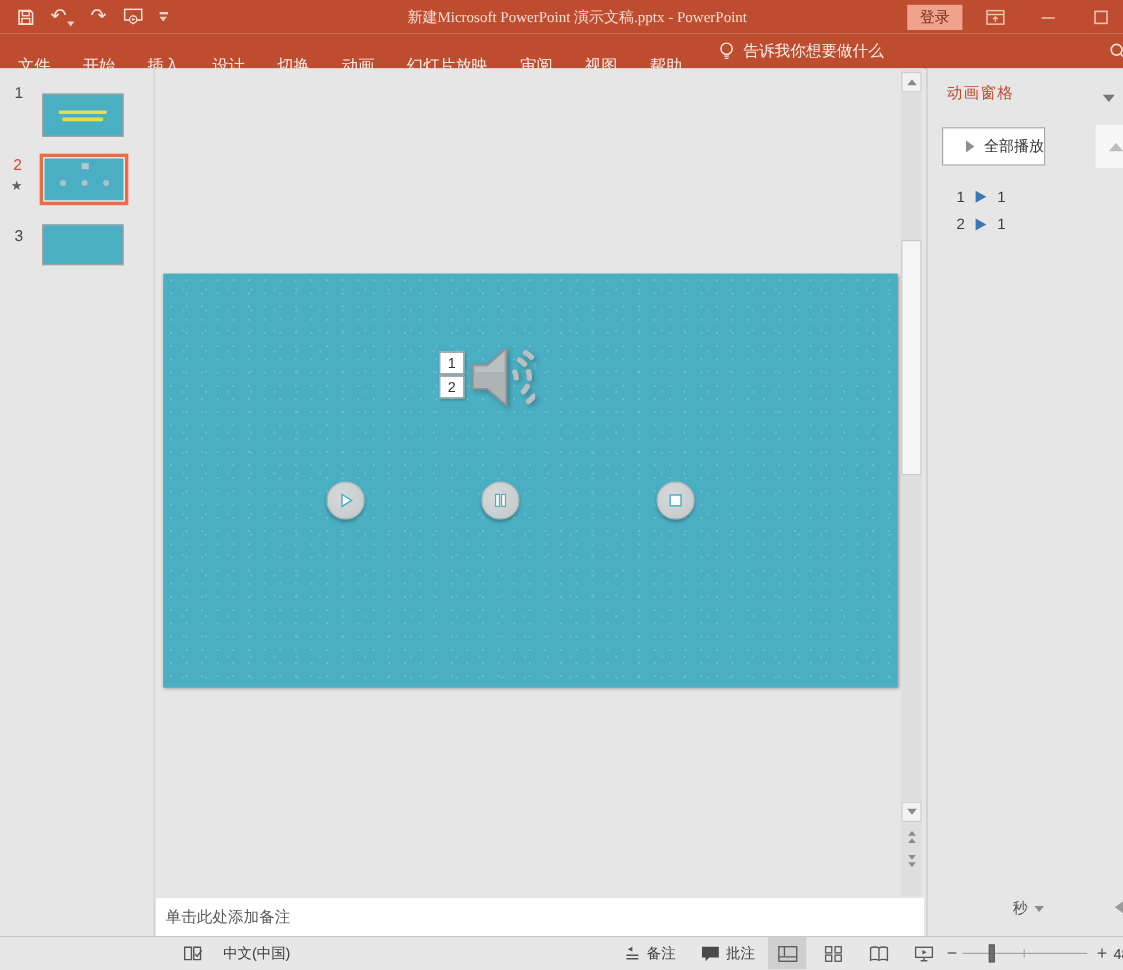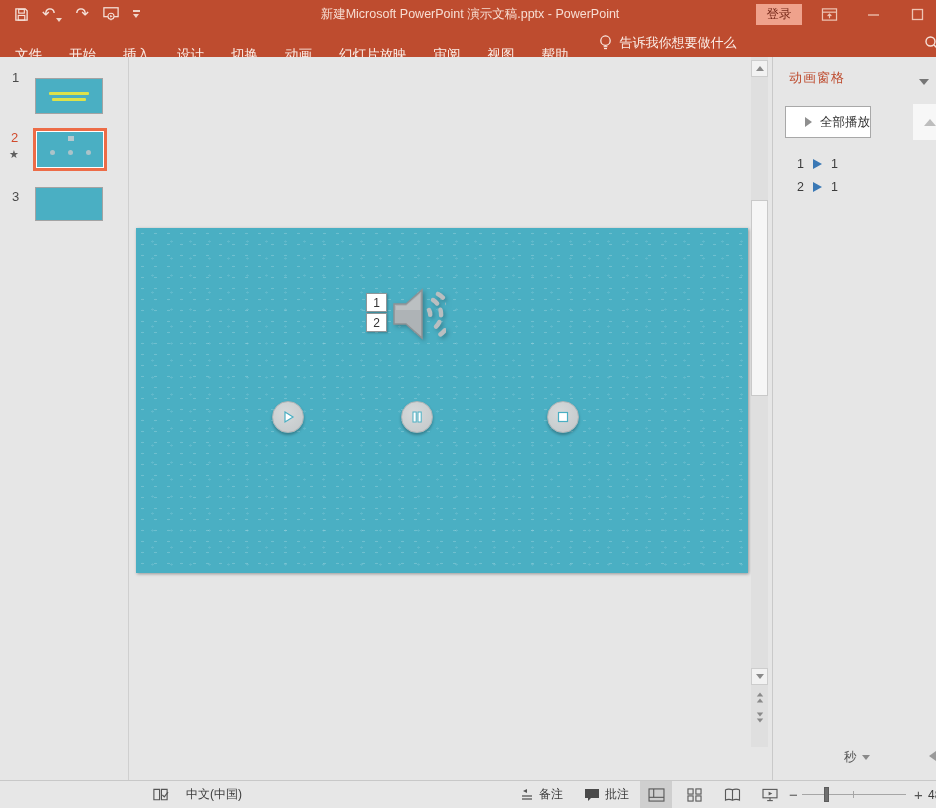--- a/index.html
+++ b/index.html
@@ -7,21 +7,21 @@
     font-family:"Liberation Sans","DejaVu Sans",sans-serif; background:#e6e6e6; }
   #app { position:relative; width:936px; height:808px; background:#e6e6e6; overflow:hidden; }
 
   
   .titlebar { position:absolute; left:0; top:0; width:936px; height:28px; background:#be4c2f; }
   .qat { position:absolute; left:14px; top:0; height:28px; display:flex; align-items:center; gap:13px; color:#f6e3db; }
   .qat .glyph { font-size:16px; line-height:1; color:#f6e3db; }
   .qat svg { display:block; }
   .undo-wrap { display:flex; align-items:flex-end; gap:1px; }
   .mini-down { width:0; height:0; border-left:3px solid transparent; border-right:3px solid transparent; border-top:4px solid #f0d4c8; }
-  .title-text { position:absolute; left:200px; width:540px; top:0; height:28px; display:flex; align-items:center; justify-content:center; font-size:12.5px; color:#f7ddd2; white-space:nowrap; }
+  .title-text { position:absolute; left:211px; width:540px; top:0; height:28px; display:flex; align-items:center; justify-content:center; font-size:12.5px; color:#f7ddd2; white-space:nowrap;font-family:Liberation Serif, serif; }
   .signin-btn { position:absolute; left:756px; top:4px; width:46px; height:21px; background:#efa28c; color:#772a1b; font-size:12.5px; display:flex; align-items:center; justify-content:center; }
   .winbtn { position:absolute; top:0; width:26px; height:28px; display:flex; align-items:center; justify-content:center; color:#eec4b3; }
 
   
   .menubar { position:absolute; left:0; top:28px; width:936px; height:29px; background:#be4c2f; display:flex; align-items:center; }
   .tab { color:#fbeee8; font-size:13.5px; margin-right:27px; white-space:nowrap; cursor:default;margin-top:25px; }
   .tab:first-child { margin-left:15px; }
   .tellme { display:flex; align-items:flex-start; gap:7px; color:#fbeee8; font-size:13px; margin-left:2px; }
   .ribbon-search { position:absolute; left:924px; top:7px; color:#f6e3db; }
 
@@ -234,20 +234,23 @@
     <div class="dbl" style="top:633px">
       <span class="tri-up-s" style="transform:scale(0.8)"></span>
       <span class="tri-up-s" style="transform:scale(0.8)"></span>
     </div>
     <div class="dbl" style="top:653px">
       <span class="tri-down-s" style="transform:scale(0.8)"></span>
       <span class="tri-down-s" style="transform:scale(0.8)"></span>
     </div>
   </div>
 
+  <div class="notes">
+    <div class="notes-text">单击此处添加备注</div>
+  </div>
 
   <div class="animpane">
     <div class="ap-title">动画窗格</div>
     <div class="ap-close-caret"></div>
 
     <div class="ap-playall">
       <span class="tri-right-gray"></span>
       <span class="lbl">全部播放</span>
     </div>
     <div class="ap-up">

